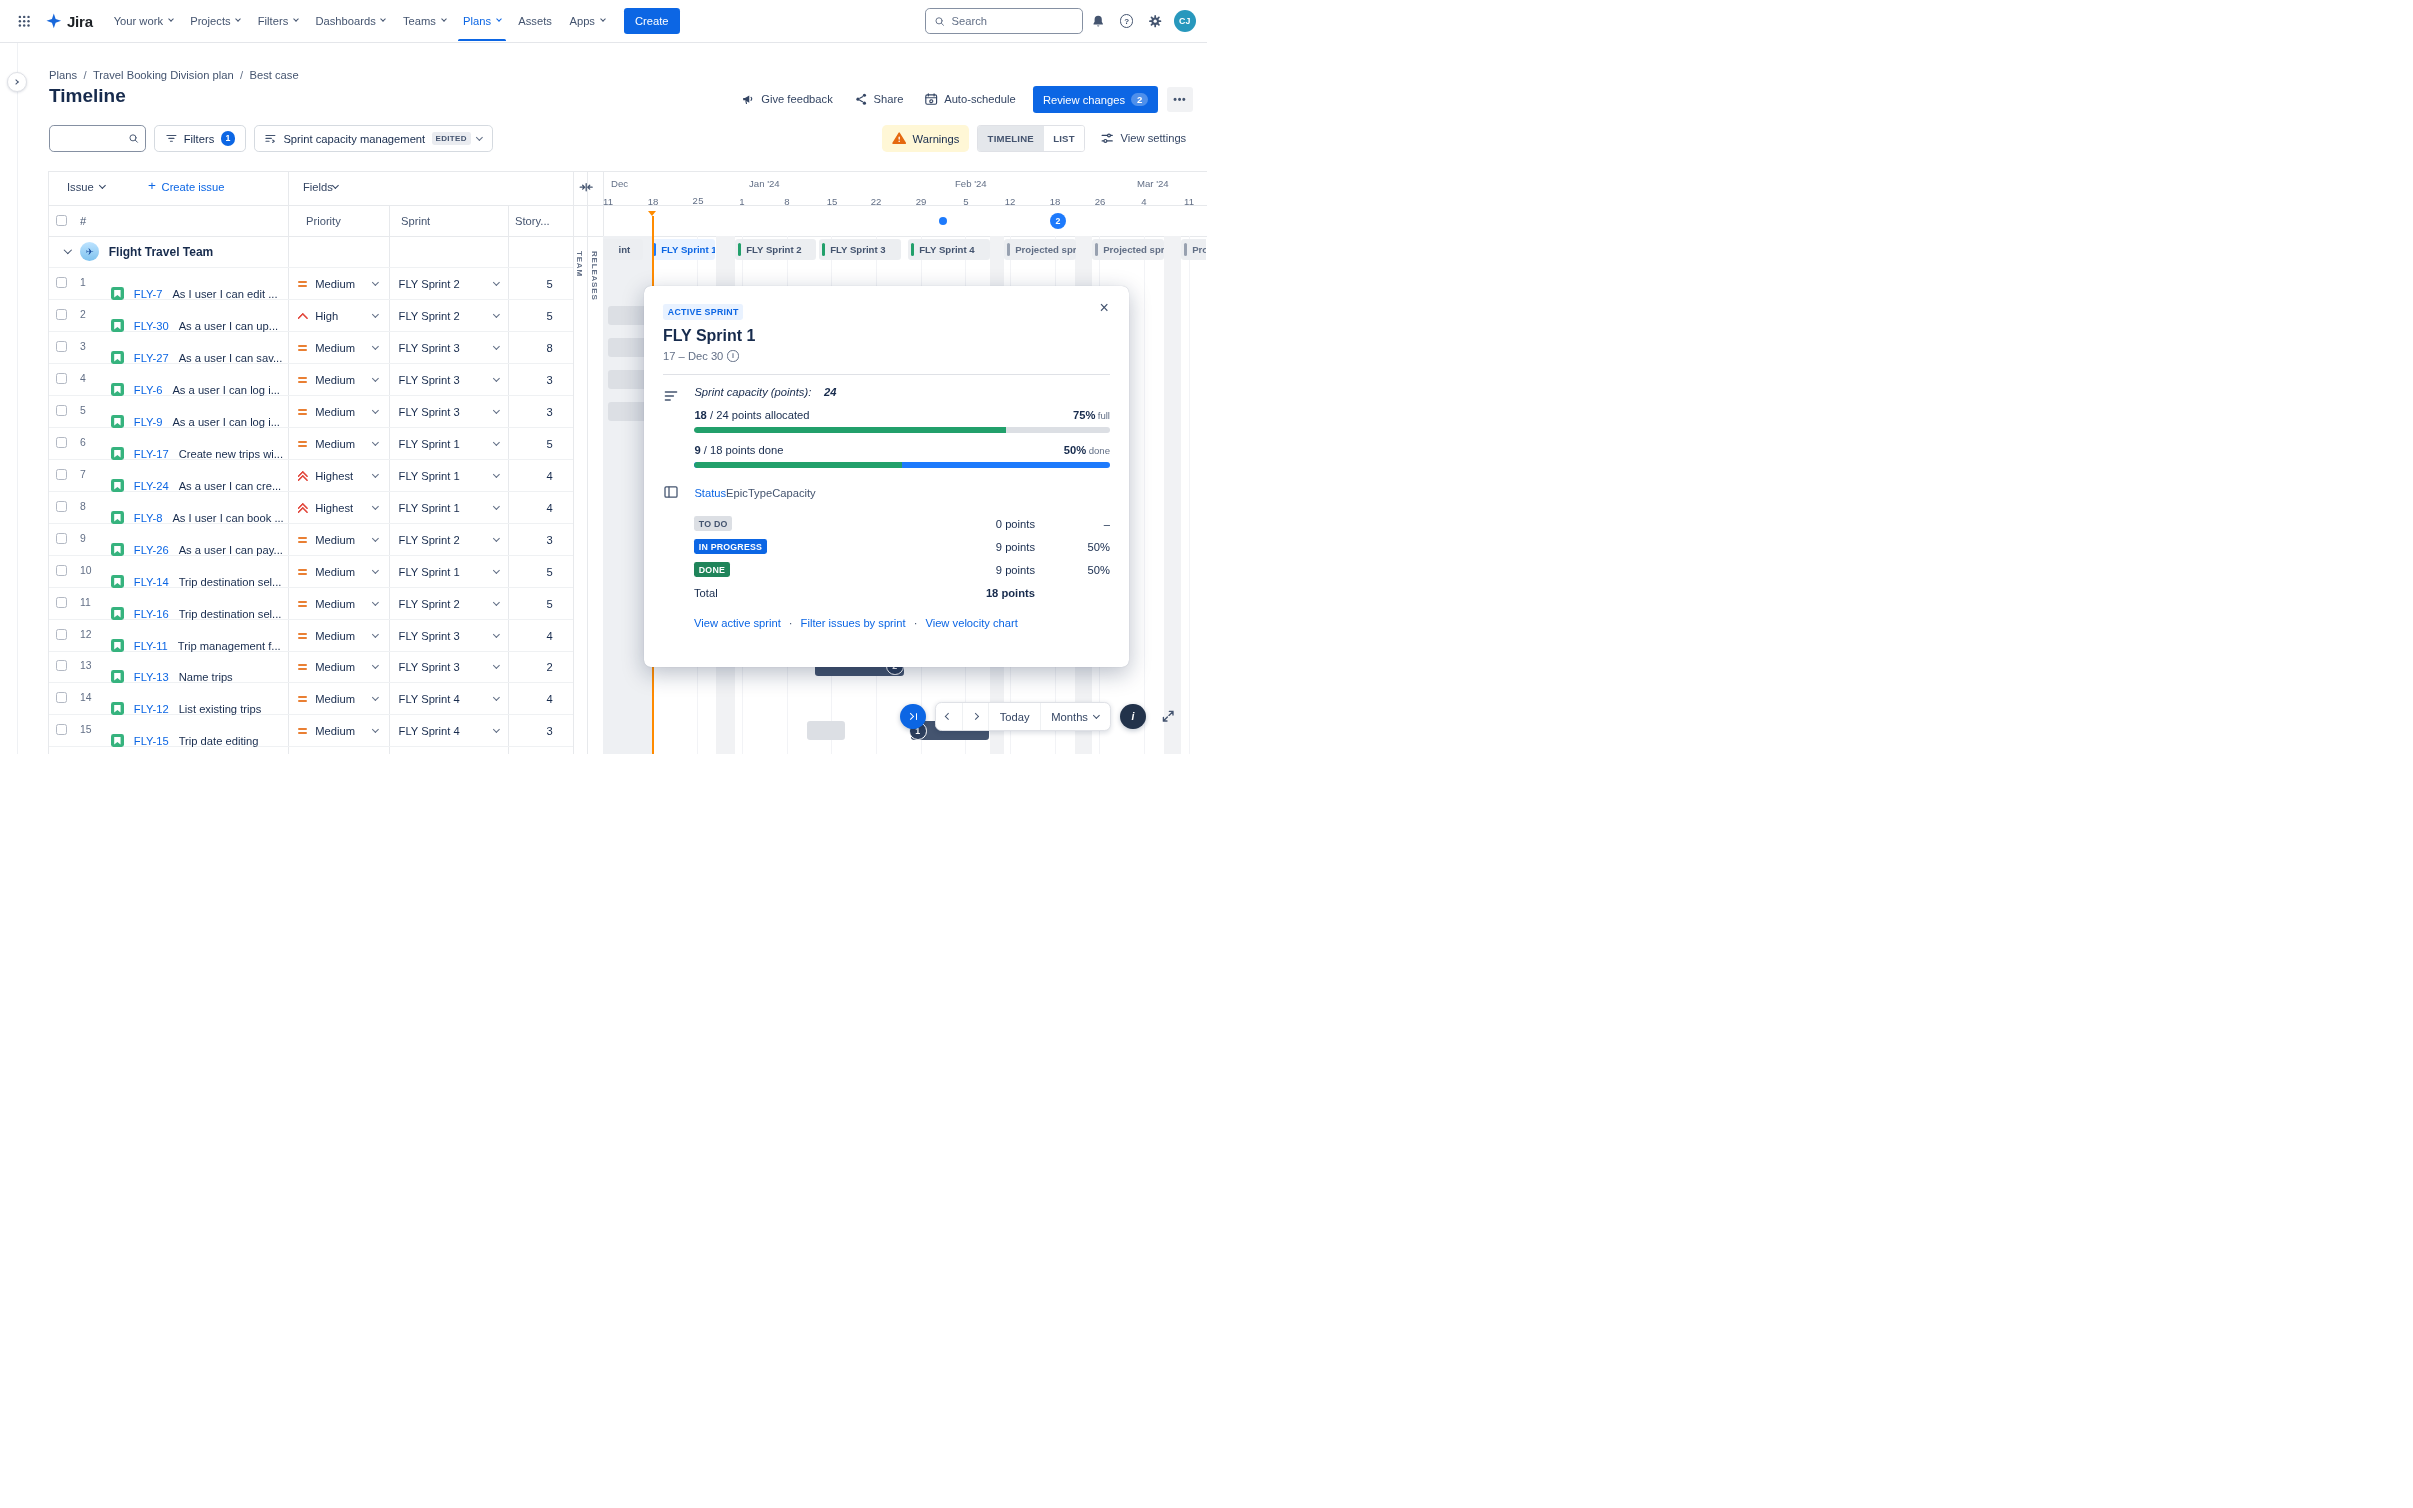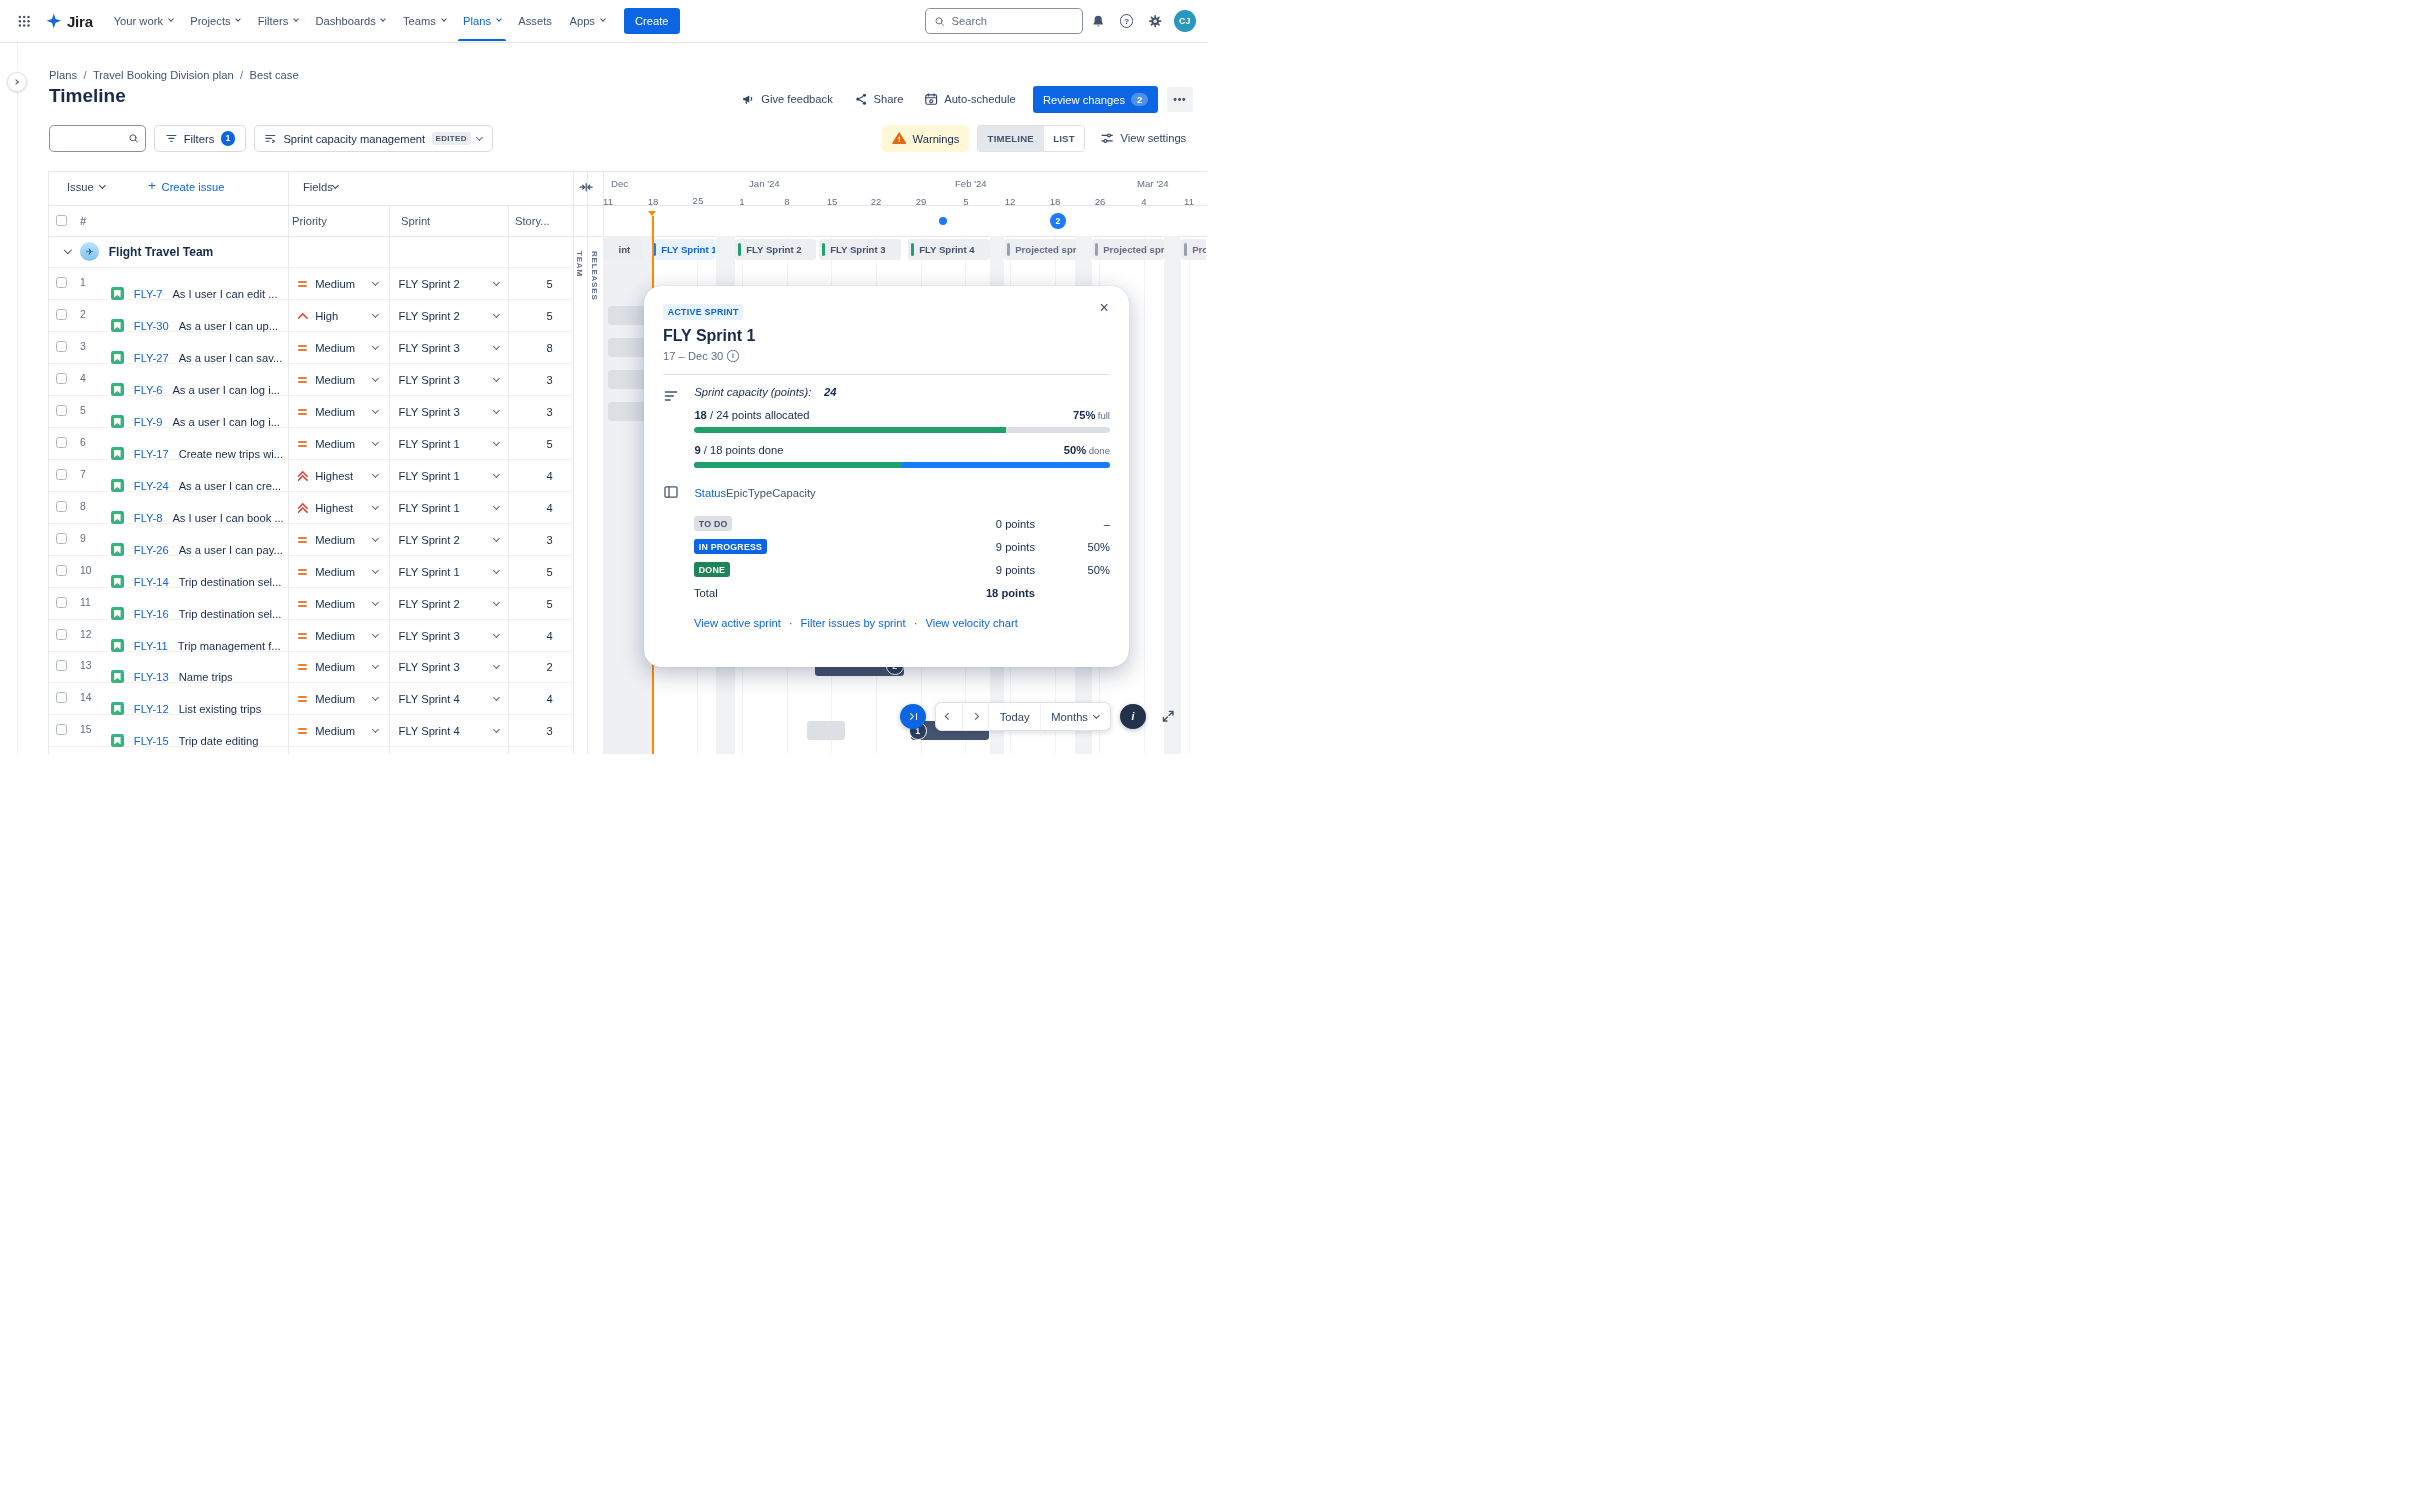--- a/index.html
+++ b/index.html
@@ -125,21 +125,21 @@
   .chip.active::before { background:#1D7AFC; }
   .chip.projected { color:#626F86; }
   .chip.projected::before { background:#98A1B0; }
   .chip.cut { justify-content:flex-end; padding-right:12.8px; }
   .chip.cut::before { display:none; }
   .stub { position:absolute; left:4.8px; width:57px; height:19px; border-radius:3.2px; background:#DCDFE4; z-index:2; }
   .navy-bar { position:absolute; height:19px; border-radius:3.2px; background:#44546F; z-index:2; cursor:pointer; }
   .bar-badge { position:absolute; width:17.6px; height:17.6px; border-radius:50%; background:#2C3E5D; border:1.6px solid #fff; color:#fff; font-size:8.8px; font-weight:700; display:grid; place-items:center; z-index:3; }
 
   
-  .popup { position:absolute; left:644px; top:286px; width:485px; height:381px; background:#fff; border-radius:17px; box-shadow:0 6.4px 22.3px rgba(9,30,66,.28), 0 0 0.8px rgba(9,30,66,.3); padding:17.6px 19px; z-index:20; }
+  .popup { position:absolute; left:644px; top:286px; width:485px; height:381px; background:#fff; border-radius:7px; box-shadow:0 6.4px 22.3px rgba(9,30,66,.28), 0 0 0.8px rgba(9,30,66,.3); padding:17.6px 19px; z-index:20; }
   .chip-active { display:inline-block; background:#E9F2FF; color:#0C66E4; font-size:8.8px; font-weight:700; letter-spacing:0.3px; padding:3.2px 4.8px; border-radius:2.4px; }
   .popup-close { position:absolute; right:12.8px; top:9.6px; font-size:16px; color:#44546F; width:24px; height:24px; }
   .popup h2 { font-size:16px; font-weight:600; color:#172B4D; margin-top:7.2px; }
   .popup-dates { margin-top:4.8px; color:#626F86; font-size:11.2px; display:flex; gap:4px; align-items:center; }
   .info-i { width:11.2px; height:11.2px; border:1.2px solid #626F86; border-radius:50%; font-size:7.2px; display:grid; place-items:center; font-weight:700; color:#626F86; }
   .popup hr { border:none; border-top:0.8px solid #DFE1E6; margin:12px 0 11.2px; }
   .cap-section { display:flex; gap:10.4px; }
   .cap-icon-col { width:21px; flex:none; padding-top:1.6px; }
   .cap-content { flex:1; }
   .cap-line { display:flex; align-items:center; font-size:11.2px; color:#172B4D;font-style:italic; }
@@ -386,21 +386,21 @@
       <span class="chev"></span>
     </div>
     <button class="h-collapse">
       <svg width="14.4" height="14.4" viewBox="0 0 18 18" fill="none" stroke="#44546F" stroke-width="1.6" stroke-linecap="round" stroke-linejoin="round">
           <path d="M1.5 9h5.2M4.6 6.6 7 9l-2.4 2.4M16.5 9h-5.2M13.4 6.6 11 9l2.4 2.4M9 4.5v9"></path>
         </svg>
     </button>
 
     <span class="cb h2cb"></span>
     <span class="h2lbl" style="left:80px">#</span>
-    <span class="h2lbl" style="left:292px">Priority</span>
+    <span class="h2lbl" style="left:306px">Priority</span>
     <span class="h2lbl" style="left:401px">Sprint</span>
     <span class="h2lbl" style="left:515px">Story...</span>
 
     <div class="group-row">
       <span class="chev gchev"></span>
       <span class="gavatar">✈</span>
       <span class="gname">Flight Travel Team</span>
     </div>
 
     <div>

